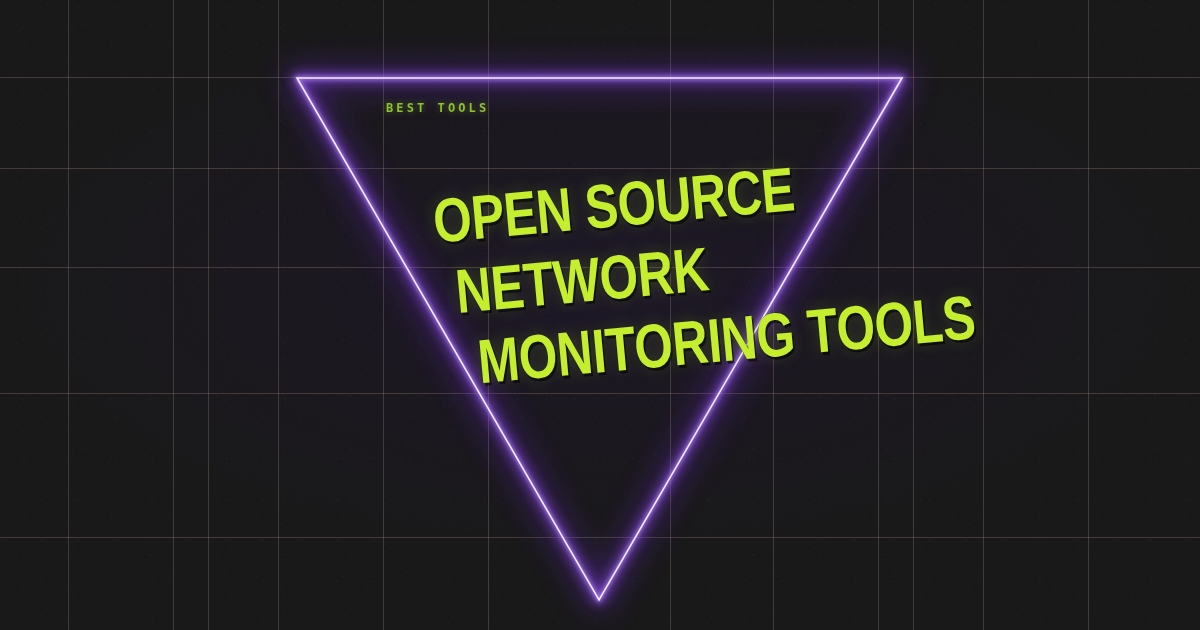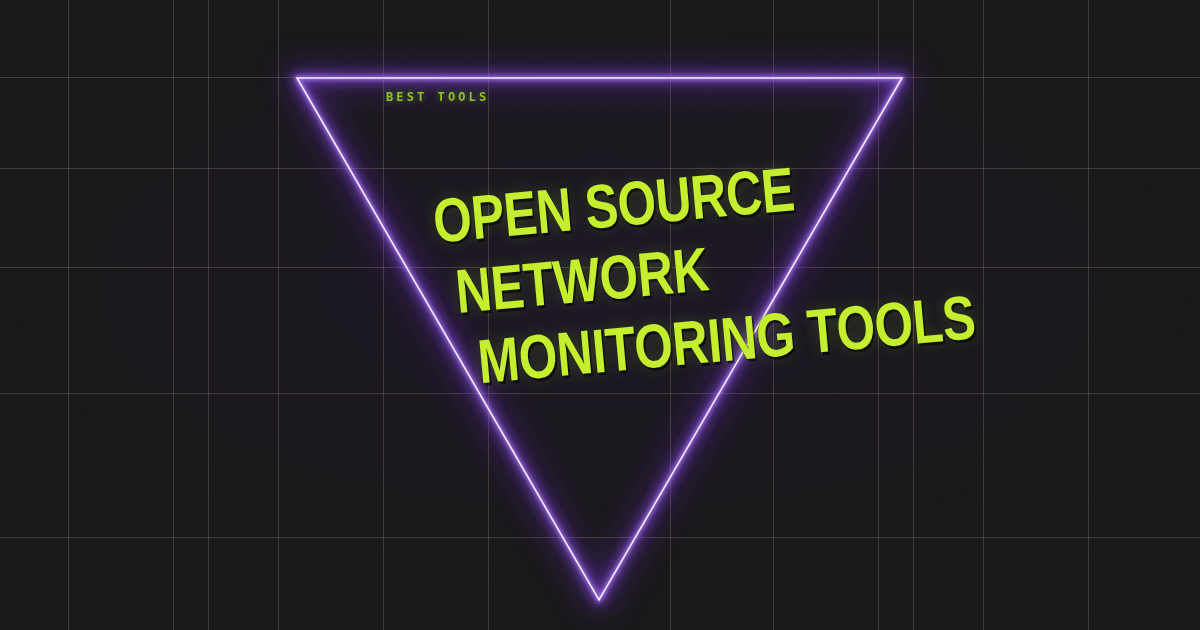--- a/index.html
+++ b/index.html
@@ -63,21 +63,21 @@
     position: absolute;
     inset: 0;
     pointer-events: none;
   }
   .neon-wrap svg { display: block; width: 1200px; height: 630px; }
 
   
   .kicker {
     position: absolute;
     left: 386px;
-    top: 90px;
+    top: 101px;
     font-family: "DejaVu Sans Mono", "Liberation Mono", monospace;
     font-size: 12px;
     font-weight: 700;
     letter-spacing: 3.1px;
     color: #8ec22a;
     text-shadow: 0 0 6px rgba(150,210,40,0.45);
     white-space: nowrap;
   }
 
   .headline {

